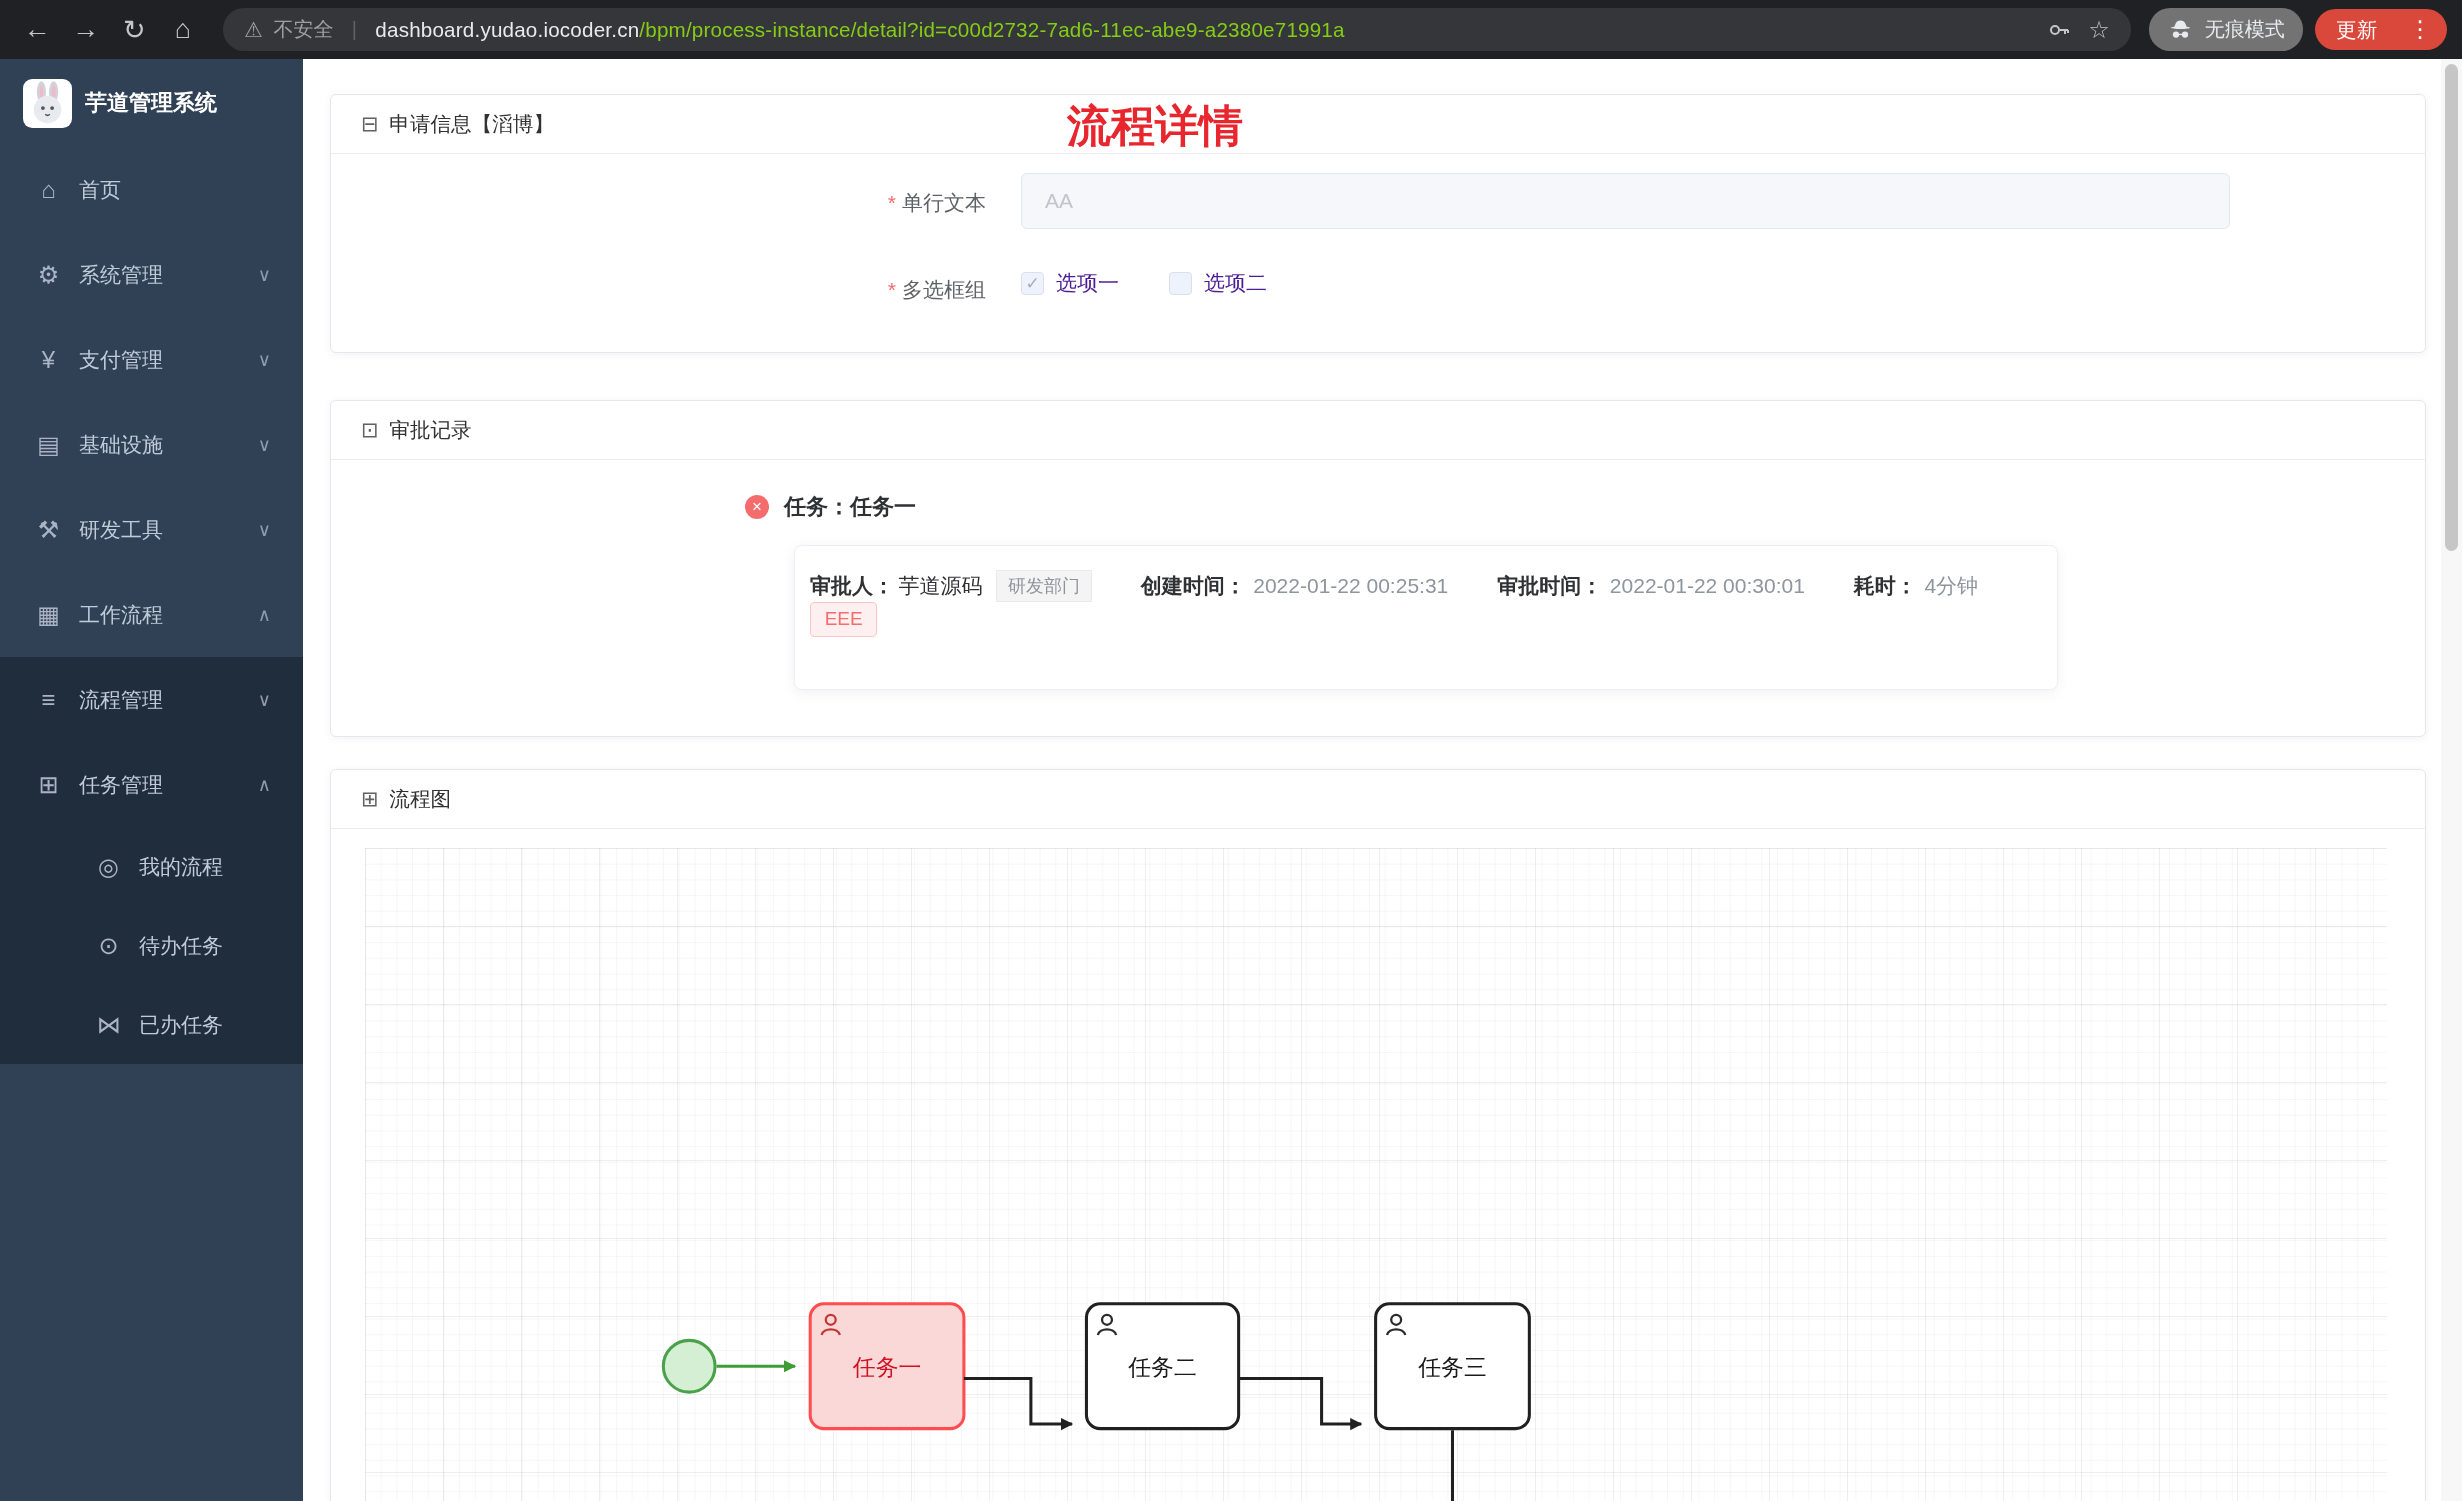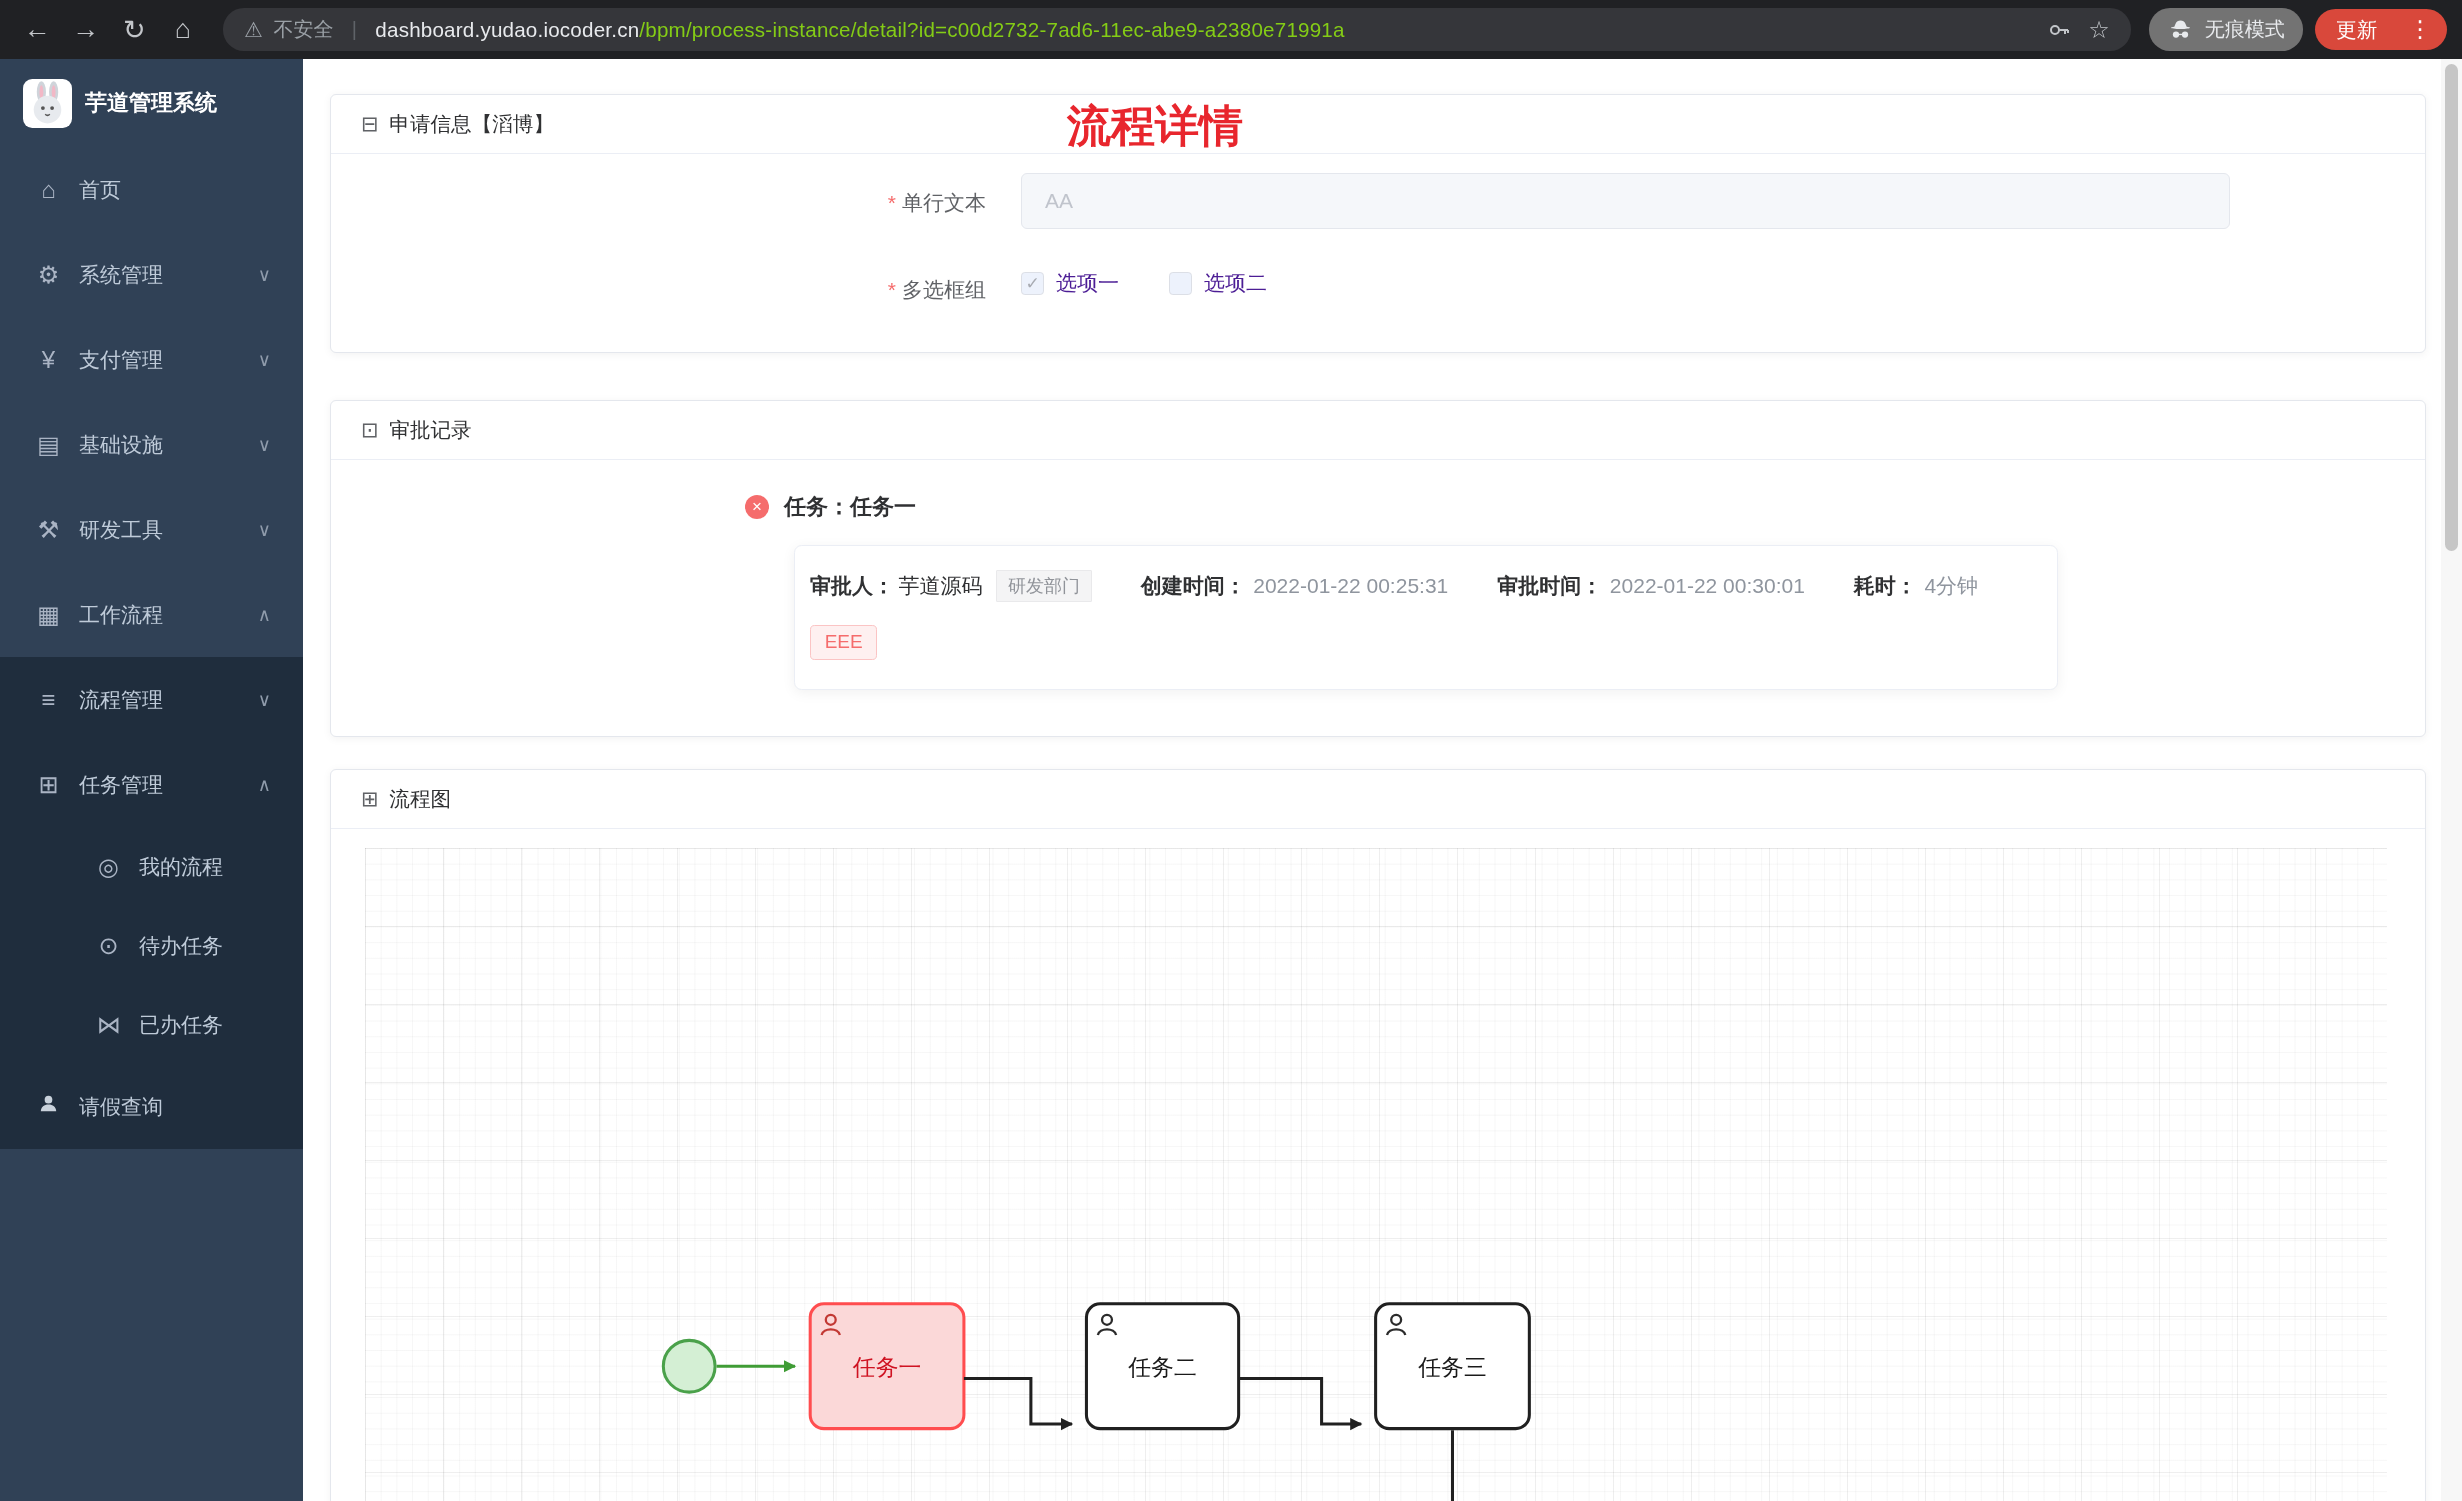--- a/index.html
+++ b/index.html
@@ -74,21 +74,21 @@
   .task-title{font-size:22px;font-weight:700;color:#303133;}
   .approve-box{position:absolute;top:144px;left:463px;width:1264px;height:145px;border:0.8px solid #ebeef5;
     border-radius:7.6px;box-shadow:0 3px 13.7px rgba(0,0,0,0.06);padding:24px 15px 0 15px;background:#fff;}
   .info-row{display:flex;align-items:center;white-space:nowrap;}
   .lbl{font-size:21px;font-weight:600;color:#303133;}
   .val{font-size:21px;color:#8f959e;margin-left:7.6px;}
   .val-dark{font-size:21px;color:#303133;margin-left:4.6px;}
   .ml{margin-left:49px;}
   .tag-info{font-size:18px;color:#909399;background:#f4f4f5;border:0.8px solid #e9e9eb;border-radius:1px;
     padding:3px 10.7px;margin-left:13.7px;}
-  .tag-danger{display:inline-block;margin-top:23px;font-size:19px;color:#f56c6c;background:#fef0f0;
+  .tag-danger{display:inline-block;font-size:19px;color:#f56c6c;background:#fef0f0;
     border:0.8px solid #fbc4c4;border-radius:4.6px;padding:5.3px 13.7px;}
 
   
   .grid-area{position:absolute;left:34px;top:78px;width:2022px;height:761px;background-color:#fff;
     background-image:
       linear-gradient(to right, rgba(20,20,20,0.07) 0.8px, transparent 0.8px),
       linear-gradient(to bottom, rgba(20,20,20,0.07) 0.8px, transparent 0.8px),
       linear-gradient(to right, rgba(20,20,20,0.035) 0.8px, transparent 0.8px),
       linear-gradient(to bottom, rgba(20,20,20,0.035) 0.8px, transparent 0.8px);
     background-size:78px 78px,78px 78px,15.7px 15.7px,15.7px 15.7px;}
@@ -197,29 +197,20 @@
     <span class="ic">◎</span>
     <span>我的流程</span>
   </div>
   <div class="menu-item lvl3">
     <span class="ic">⊙</span>
     <span>待办任务</span>
   </div>
   <div class="menu-item lvl3">
     <span class="ic">⋈</span>
     <span>已办任务</span>
-  </div>
-  <div class="menu-item lvl2">
-    <span class="ic">
-      <svg width="23" height="23" viewBox="0 0 24 24" fill="#c9d2dc">
-          <circle cx="12" cy="8" r="4"></circle>
-          <path d="M4 20c0-4.4 3.6-7 8-7s8 2.6 8 7z"></path>
-        </svg>
-    </span>
-    <span>请假查询</span>
   </div>
 </div>
 
 <div class="main">
 
   <div class="card" id="card-apply">
     <div class="card-header">
       <span class="hdr-ic">⊟</span>
       <span>申请信息【滔博】</span>
       <span class="page-title">流程详情</span>

